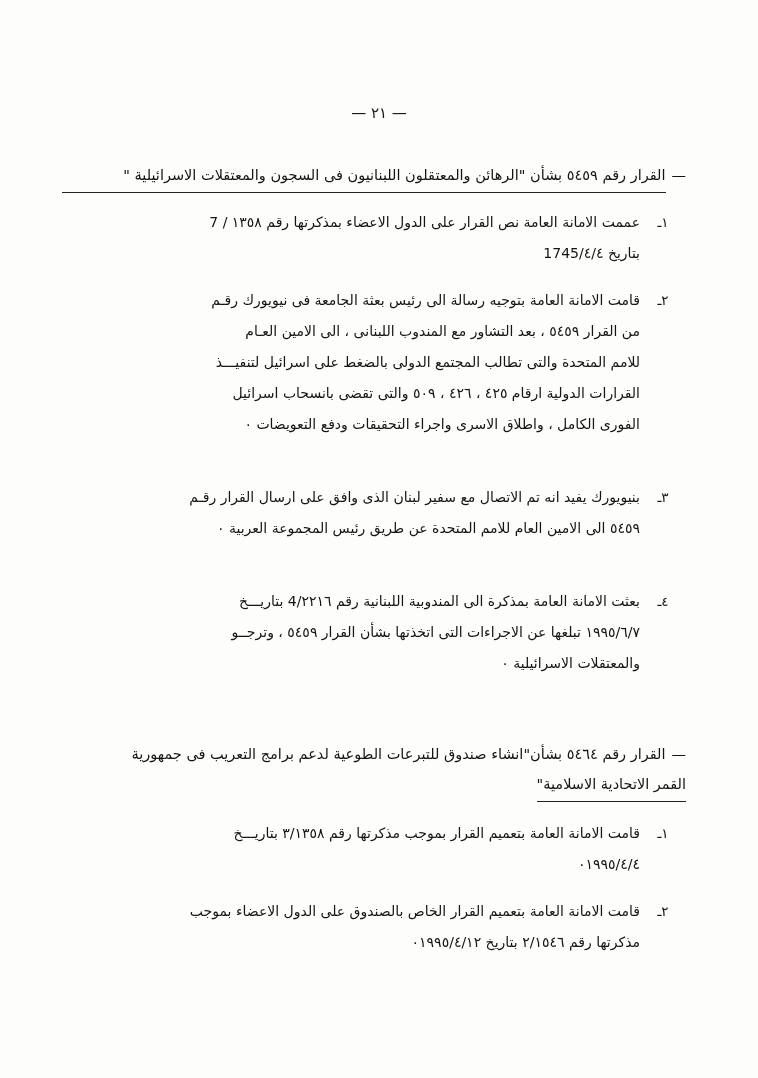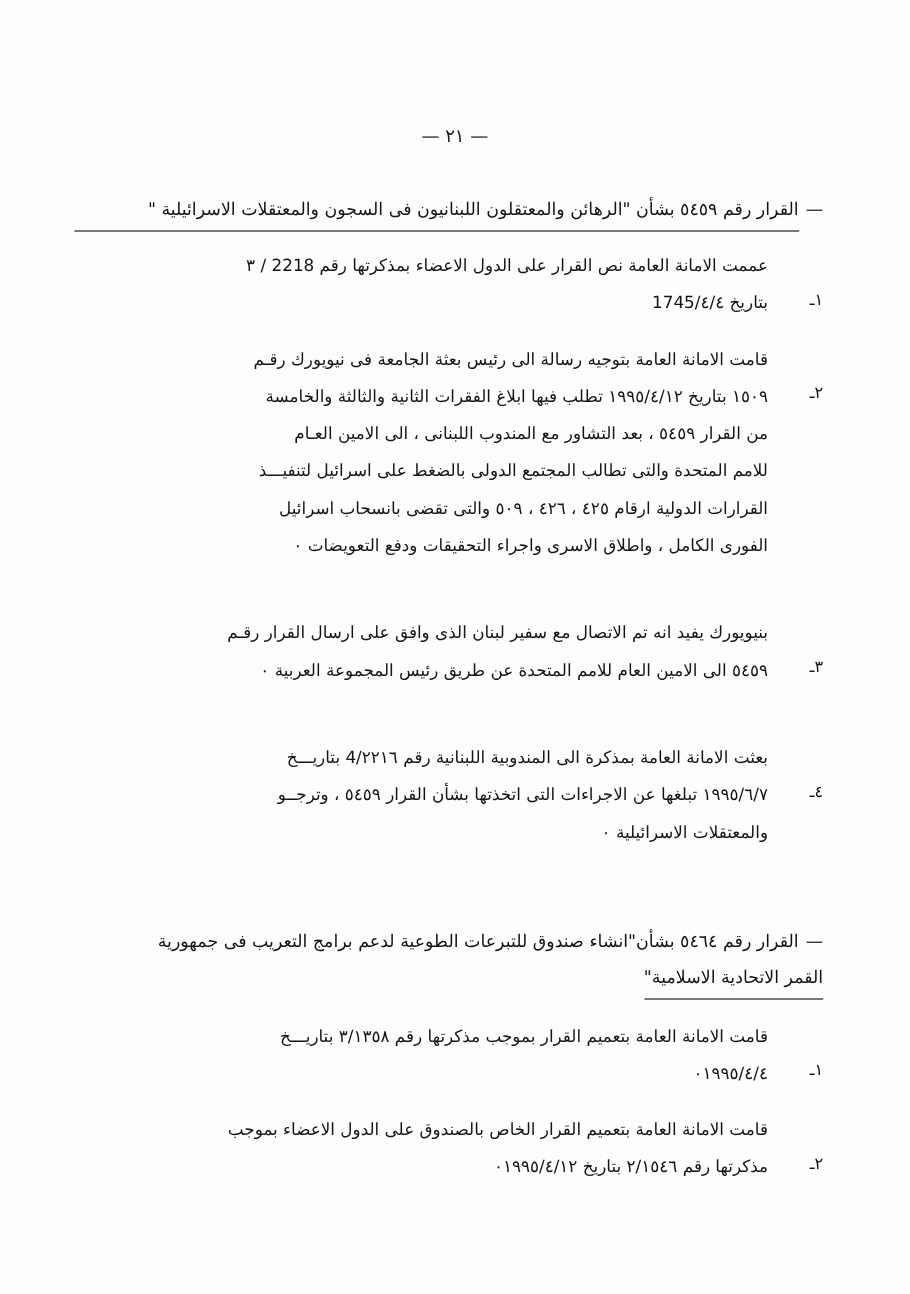--- a/index.html
+++ b/index.html
@@ -77,23 +77,23 @@
   .item {
     display: flex;
     flex-direction: row;
     align-items: flex-start;
     margin-bottom: 16px;
     font-size: 14px;
     line-height: 31px;
   }
   .item .marker {
     flex: 0 0 46px;
+    text-align: center;
     padding-top: 0;
     font-size: 13.5px;
-    margin-top: 28px;
   }
   .item .body {
     flex: 1 1 auto;
     text-align: justify;
     text-align-last: right;
     padding-left: 4px;
   }
   .item .body p { margin: 0; }
   .gap-lg { height: 44px; }
   .gap-md { height: 26px; }
@@ -109,30 +109,29 @@
 
     <div class="section">
       <div class="section-heading">
         <span class="dash">—</span>
         <span class="head-text">القرار رقم ٥٤٥٩ بشأن "الرهائن والمعتقلون اللبنانيون فى السجون والمعتقلات الاسرائيلية "</span>
       </div>
 
       <div class="item">
         <div class="marker">١ـ</div>
         <div class="body">
-          <p>عممت الامانة العامة نص القرار على الدول الاعضاء بمذكرتها رقم 2218 / ٣</p>
+          <p>عممت الامانة العامة نص القرار على الدول الاعضاء بمذكرتها رقم ١٣٥٨ / 7</p>
           <p>بتاريخ 1745/٤/٤</p>
         </div>
       </div>
 
       <div class="item">
         <div class="marker">٢ـ</div>
         <div class="body">
           <p>قامت الامانة العامة بتوجيه رسالة الى رئيس بعثة الجامعة فى نيويورك رقـم</p>
-          <p>١٥٠٩ بتاريخ ١٩٩٥/٤/١٢   تطلب فيها ابلاغ الفقرات الثانية والثالثة والخامسة</p>
           <p>من القرار ٥٤٥٩ ،   بعد التشاور مع المندوب اللبنانى ، الى الامين العـام</p>
           <p>للامم المتحدة والتى تطالب المجتمع الدولى بالضغط على اسرائيل لتنفيـــذ</p>
           <p>القرارات الدولية ارقام  ٤٢٥ ، ٤٢٦ ، ٥٠٩  والتى تقضى  بانسحاب اسرائيل</p>
           <p>الفورى الكامل ، واطلاق الاسرى واجراء التحقيقات ودفع التعويضات ٠</p>
         </div>
       </div>
 
       <div class="gap-md"></div>
 
       <div class="item">

